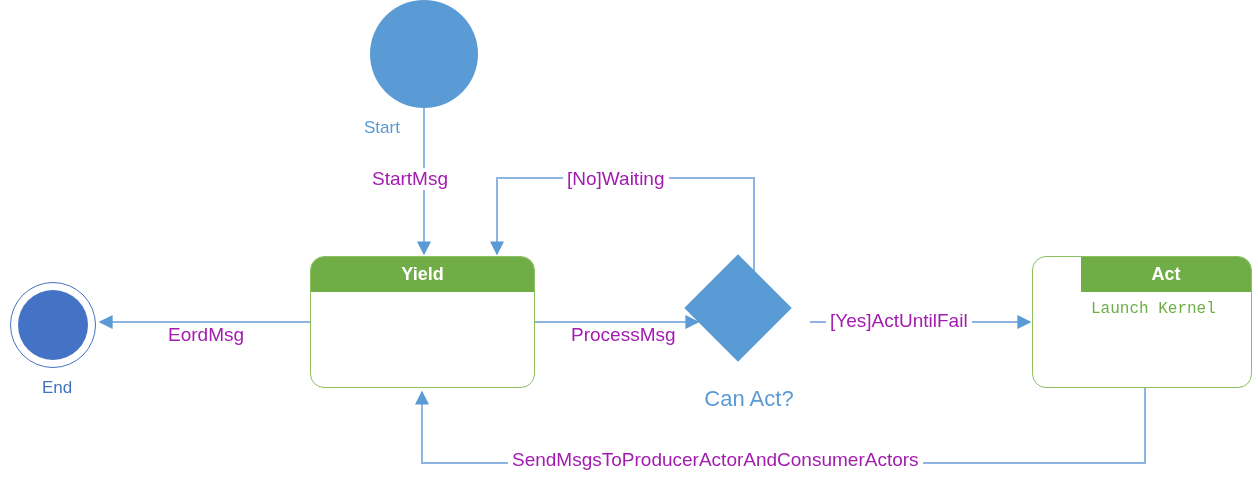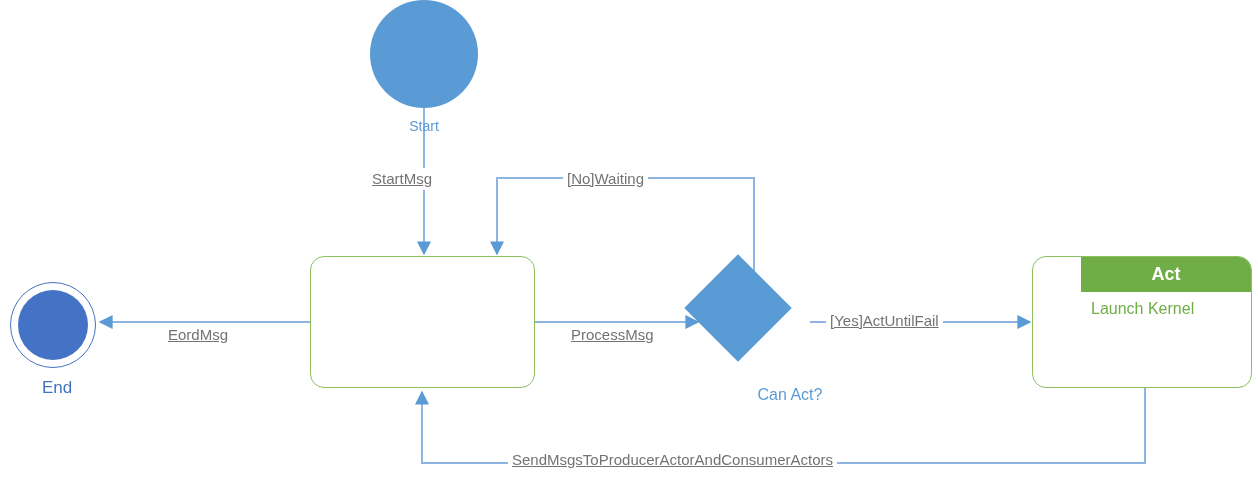--- a/index.html
+++ b/index.html
@@ -34,22 +34,22 @@
     width: 108px;
     height: 108px;
     border-radius: 50%;
     background: #5B9BD5;
   }
   .start-label {
     position: absolute;
     left: 364px;
     top: 118px;
     width: 120px;
-    text-align: center;
-    font-size: 14px;
+    text-align: left;
+    font-size: 17px;
     color: #5B9BD5;
   }
 
   .end-outer {
     position: absolute;
     left: 10px;
     top: 282px;
     width: 86px;
     height: 86px;
     border-radius: 50%;
@@ -91,53 +91,53 @@
     font-weight: bold;
     font-size: 18px;
     display: flex;
     align-items: center;
     justify-content: center;
   }
   .state-body {
     padding: 8px 10px 0 10px;
     font-size: 16px;
     color: #70AD47;
+    font-family: Liberation Mono, monospace;
   }
   #yield-box { left: 310px; top: 256px; width: 225px; height: 132px; }
   #act-box   { left: 1032px; top: 256px; width: 220px; height: 132px; padding-left: 48px; }
 
   .diamond {
     position: absolute;
     left: 700px;
     top: 270px;
     width: 76px;
     height: 76px;
     background: #5B9BD5;
     transform: rotate(45deg);
   }
   .diamond-label {
     position: absolute;
-    left: 715px;
+    left: 674px;
     top: 386px;
     width: 150px;
     text-align: center;
-    font-size: 16px;
+    font-size: 22px;
     color: #5B9BD5;
   }
 
   
   .edge-label {
     position: absolute;
-    font-size: 15px;
-    color: #737373;
+    font-size: 19px;
+    color: #a21caf;
     background: #ffffff;
     white-space: nowrap;
     padding: 0 4px;
     line-height: 22px;
-    text-decoration: underline;
   }
   #lbl-startmsg      { left: 368px; top: 168px; }
   #lbl-nowaiting     { left: 563px; top: 168px; }
   #lbl-eordmsg       { left: 164px; top: 324px; }
   #lbl-processmsg    { left: 554px; top: 324px; margin-left: 13px; }
   #lbl-actuntilfail  { left: 826px; top: 310px; }
   #lbl-sendmsgs      { left: 508px; top: 449px; }
 </style>
 </head>
 <body>
@@ -167,20 +167,21 @@
   </svg>
 
   <div class="start-node"></div>
   <div class="start-label">Start</div>
 
   <div class="end-outer"></div>
   <div class="end-inner"></div>
   <div class="end-label">End</div>
 
   <div id="yield-box" class="state-box">
+    <div class="state-header">Yield</div>
     <div class="state-body"></div>
   </div>
 
   <div class="diamond"></div>
   <div class="diamond-label">Can Act?</div>
 
   <div id="act-box" class="state-box">
     <div class="state-header">Act</div>
     <div class="state-body">Launch Kernel</div>
   </div>

